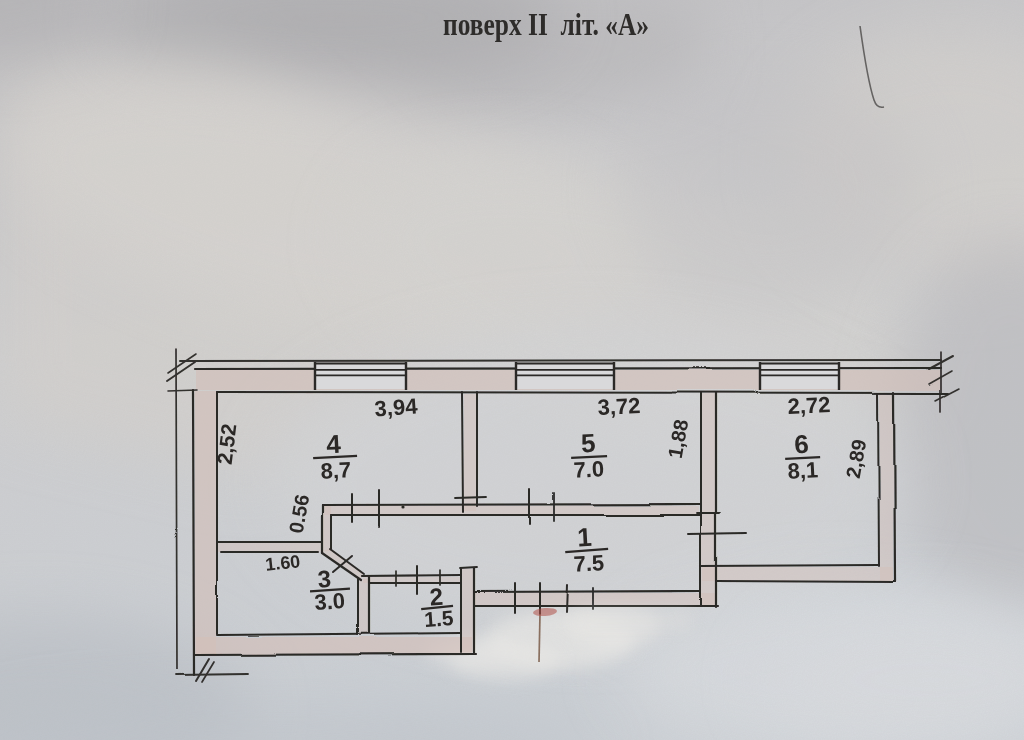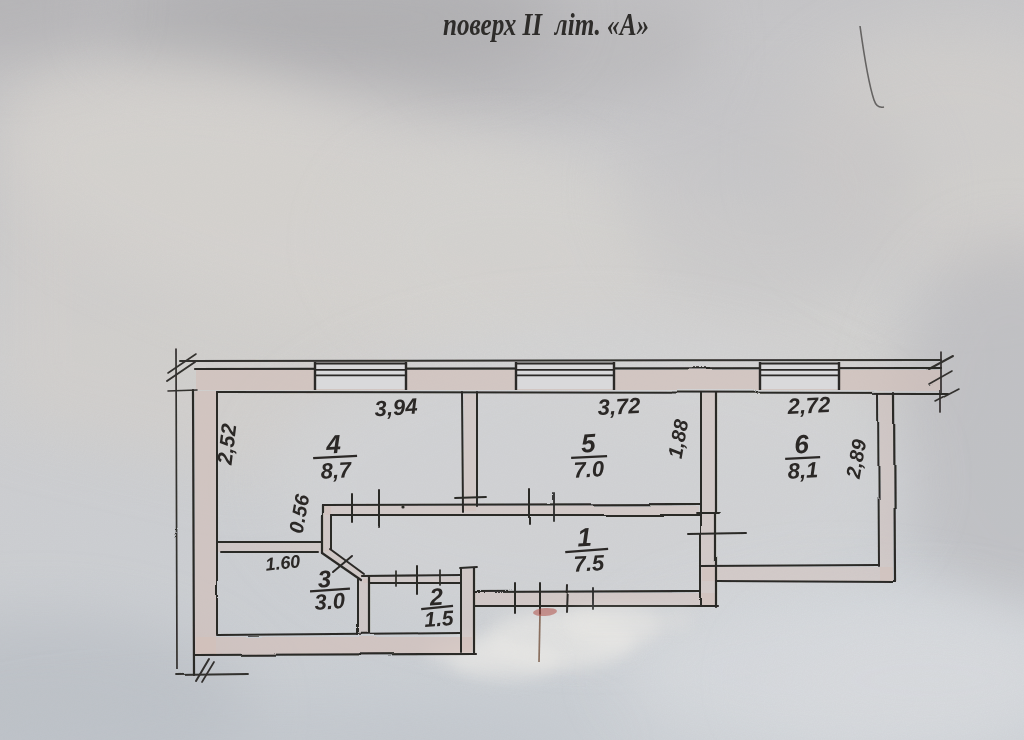--- a/index.html
+++ b/index.html
@@ -1,16 +1,16 @@
 <!DOCTYPE html>
 <html><head>
 <meta charset="utf-8">
 <style>
   html,body{margin:0;padding:0;background:#c8c9cc;}
-  #page{position:relative;width:1024px;height:740px;overflow:hidden;font-style:italic;}
+  #page{position:relative;width:1024px;height:740px;overflow:hidden;}
   svg{display:block;}
   text{font-family:"Liberation Sans",sans-serif;}
 </style>
 </head>
 <body>
 <div id="page">
 <svg width="1024" height="740" viewBox="0 0 1024 740">
 <defs>
   <linearGradient id="paper" x1="0" y1="0" x2="0.25" y2="1">
     <stop offset="0" stop-color="#bfbec1"></stop>

